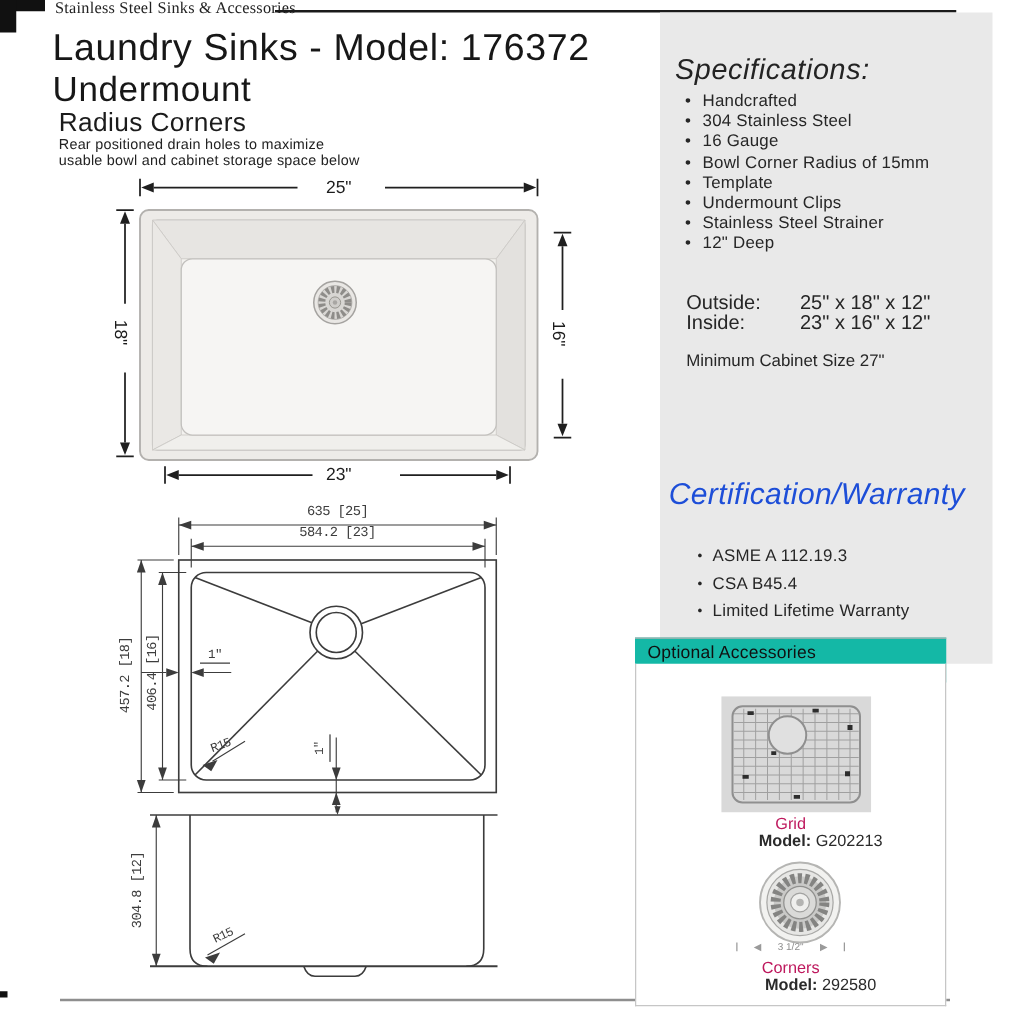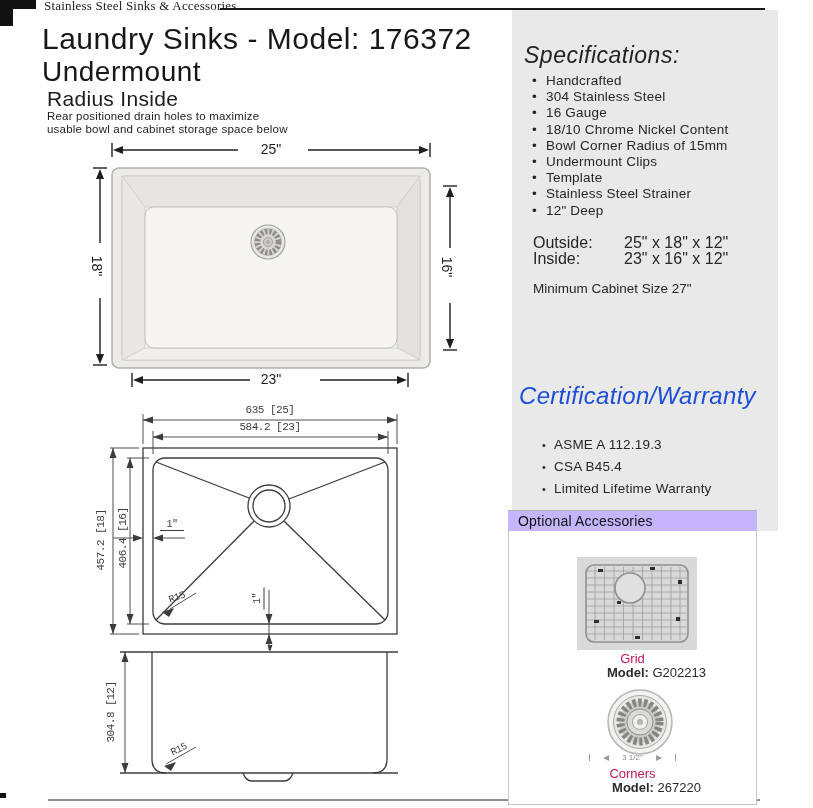--- a/index.html
+++ b/index.html
@@ -20,39 +20,39 @@
   .photo-dim{position:absolute;font-size:14px;color:#1c1c1c;text-align:center;}
   .rot-cw{transform:rotate(90deg);transform-origin:center;}
   .rot-ccw{transform:rotate(-90deg);transform-origin:center;}
   
   .cad{position:absolute;font-family:"Liberation Mono",monospace;font-size:11px;color:#3d3d3d;
        text-align:center;white-space:nowrap;letter-spacing:-.5px;}
   .cad-sm{position:absolute;font-family:"Liberation Mono",monospace;font-size:10px;color:#3d3d3d;
        text-align:center;white-space:nowrap;letter-spacing:-.5px;}
   .uline{border-bottom:1px solid #3d3d3d;}
   
-  .panel{position:absolute;left:512px;top:10px;width:266px;height:521px;background:#e9e9e9;}
+  .panel{position:absolute;left:528px;top:10px;width:266px;height:521px;background:#e9e9e9;}
   .spec-heading{position:absolute;left:12px;top:32px;font-size:23px;font-style:italic;
                 letter-spacing:.5px;color:#232323;}
   .spec-list{position:absolute;left:34px;top:63px;margin:0;padding:0;list-style:none;
              font-size:13.5px;color:#262626;letter-spacing:.2px;}
   .spec-list li{position:relative;line-height:16.2px;}
   .spec-list li::before{content:"\2022";position:absolute;left:-14px;}
   .dims-block{position:absolute;left:21px;top:225px;font-size:16px;color:#262626;}
   .dims-row{display:flex;line-height:16px;}
   .dims-row .lab{width:91px;}
   .cabinet{position:absolute;left:21px;top:271px;font-size:13.5px;color:#262626;}
   .cert-heading{position:absolute;left:7px;top:372px;font-size:24px;font-style:italic;
                 letter-spacing:.3px;color:#1d4ed8;}
   .cert-list{position:absolute;left:30px;top:412px;margin:12px;padding:0;list-style:none;
              font-size:13.5px;color:#262626;letter-spacing:.2px;}
   .cert-list li{position:relative;line-height:22px;}
   .cert-list li::before{content:"\2022";position:absolute;left:-12px;font-size:11px;}
   
-  .acc-bar{position:absolute;left:508px;top:510px;width:249px;height:36px;background:#c4b5fd;
+  .acc-bar{position:absolute;left:508px;top:510px;width:249px;height:36px;background:#14b8a6;
            border-top:1px solid #b3b3b3;box-sizing:border-box;}
   .acc-bar span{display:block;padding-left:10px;line-height:20px;font-size:14px;color:#101010;
            letter-spacing:.2px;}
   .acc-box{position:absolute;left:508px;top:531px;width:249px;height:274px;background:#fff;
            border:1px solid #c6c6c6;border-top:none;box-sizing:border-box;}
   .acc-caption{position:absolute;width:100%;text-align:center;font-size:13px;color:#be185d;}
   .acc-model{position:absolute;width:100%;text-align:center;font-size:13px;color:#2a2a2a;}
   .acc-model b{font-weight:bold;padding-left:48px;}
   .sd-row{position:absolute;left:0;width:100%;display:flex;justify-content:center;align-items:center;
           gap:13px;color:#999;}
@@ -71,21 +71,21 @@
 
   <div class="blk" style="left:0;top:0;width:36px;height:9px"></div>
   <div class="blk" style="left:0;top:0;width:13px;height:26px"></div>
   <div class="blk" style="left:0;top:793px;width:6px;height:5px"></div>
 
   <div class="brand">Stainless Steel Sinks &amp; Accessories</div>
   <div class="brand-line"></div>
 
   <div class="title-main">Laundry Sinks - Model: 176372</div>
   <div class="title-sub">Undermount</div>
-  <div class="title-sub2">Radius Inside</div>
+  <div class="title-sub2">Radius Corners</div>
   <div class="note" style="top:110px">Rear positioned drain holes to maximize</div>
   <div class="note" style="top:123px">usable bowl and cabinet storage space below</div>
 
   <svg class="abs" style="left:70px;top:138px" width="400" height="258" viewBox="0 0 400 258">
 
     <rect x="42" y="30" width="318" height="200" rx="7" fill="#edebe8" stroke="#b3b1ae" stroke-width="1.5"></rect>
     <rect x="52" y="38" width="298" height="184" rx="4" fill="#f2f1ee" stroke="#c6c4c1" stroke-width="1"></rect>
     <polygon points="52,38 350,38 327,69 75,69" fill="#e7e5e2" stroke="#cbc9c6" stroke-width="0.7"></polygon>
     <polygon points="52,38 75,69 75,210 52,222" fill="#eae8e5" stroke="#cbc9c6" stroke-width="0.7"></polygon>
     <polygon points="350,38 327,69 327,210 350,222" fill="#e3e1de" stroke="#cbc9c6" stroke-width="0.7"></polygon>
@@ -215,24 +215,23 @@
   <div class="cad-sm" style="left:166px;top:744px;width:26px;transform:rotate(-25deg)">R15</div>
 
   <div class="bottom-rule"></div>
 
   <div class="panel">
     <div class="spec-heading">Specifications:</div>
     <ul class="spec-list">
       <li>Handcrafted</li>
       <li>304 Stainless Steel</li>
       <li>16 Gauge</li>
-      <li>18/10 Chrome Nickel Content</li>
       <li>Bowl Corner Radius of 15mm</li>
+      <li>Template</li>
       <li>Undermount Clips</li>
-      <li>Template</li>
       <li>Stainless Steel Strainer</li>
       <li>12" Deep</li>
     </ul>
     <div class="dims-block">
       <div class="dims-row">
         <span class="lab">Outside:</span>
         <span>25" x 18" x 12"</span>
       </div>
       <div class="dims-row">
         <span class="lab">Inside:</span>
@@ -308,17 +307,17 @@
     <div class="sd-row" style="top:222px">
       <span class="sd-t"></span>
       <span class="sd-al"></span>
       <span class="sd-text">3 1/2"</span>
       <span class="sd-ar"></span>
       <span class="sd-t"></span>
     </div>
     <div class="acc-caption" style="top:235px">Corners</div>
     <div class="acc-model" style="top:249px">
       <b>Model:</b>
-      <span>267220</span>
+      <span>292580</span>
     </div>
   </div>
 
 </div>
 
 </body></html>

